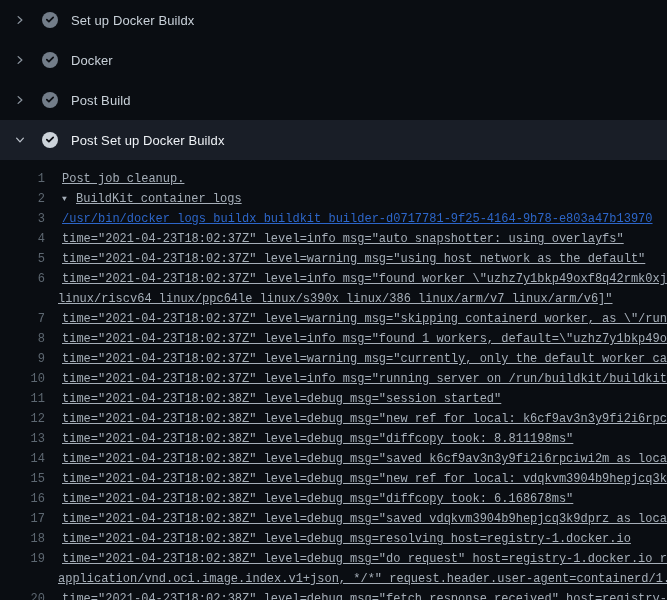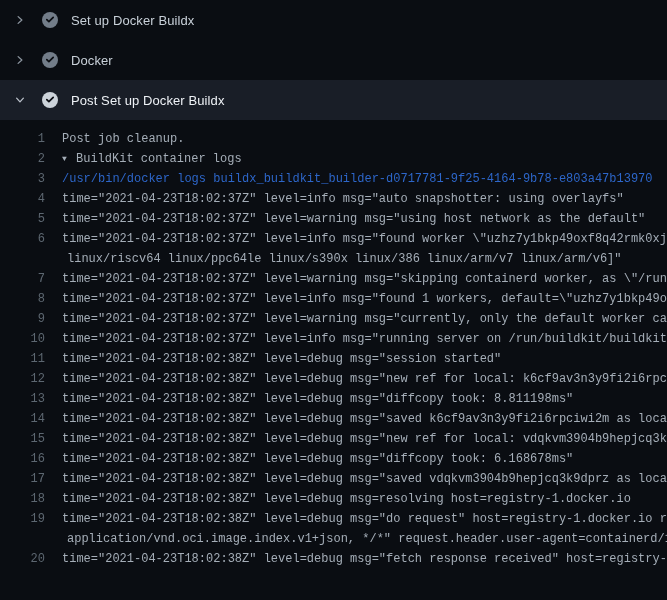--- a/index.html
+++ b/index.html
@@ -56,22 +56,23 @@
   .ln{
     width:45px;flex:0 0 45px;
     text-align:right;
     color:var(--ln);
     cursor:pointer;
     user-select:none;
   }
   .txt{
     margin-left:17px;
     color:var(--logtxt);
+    text-decoration:underline;
   }
-  .log-row.wrap .txt{margin-left:22px;}
+  .log-row.wrap .txt{margin-left:13px;}
   .log-row.command .txt{color:var(--cmd);}
   .caret{
     display:inline-block;
     width:14px;
     font-size:8px;
     color:var(--logtxt);
     transform:translateY(-1px);
     cursor:pointer;
   }
 </style>
@@ -100,20 +101,34 @@
         </svg>
       </span>
       <span class="check">
         <svg width="16" height="16" viewBox="0 0 16 16">
           <circle cx="8" cy="8" r="8" fill="#737d89"></circle>
           <path d="M11.2 5.4 L6.9 9.7 L4.8 7.6" fill="none" stroke="#0a0d12" stroke-width="1.7" stroke-linecap="round" stroke-linejoin="round"></path>
         </svg>
       </span>
       <span class="step-label">Docker</span>
     </div>
+    <div class="step">
+      <span class="chev">
+        <svg width="12" height="12" viewBox="0 0 16 16">
+          <path d="M5.5 3.5 L10.5 8 L5.5 12.5" fill="none" stroke="currentColor" stroke-width="1.7" stroke-linecap="round" stroke-linejoin="round"></path>
+        </svg>
+      </span>
+      <span class="check">
+        <svg width="16" height="16" viewBox="0 0 16 16">
+          <circle cx="8" cy="8" r="8" fill="#737d89"></circle>
+          <path d="M11.2 5.4 L6.9 9.7 L4.8 7.6" fill="none" stroke="#0a0d12" stroke-width="1.7" stroke-linecap="round" stroke-linejoin="round"></path>
+        </svg>
+      </span>
+      <span class="step-label">Post Build</span>
+    </div>
     <div class="step expanded">
       <span class="chev">
         <svg width="12" height="12" viewBox="0 0 16 16">
           <path d="M3.5 5.5 L8 10.5 L12.5 5.5" fill="none" stroke="currentColor" stroke-width="1.7" stroke-linecap="round" stroke-linejoin="round"></path>
         </svg>
       </span>
       <span class="check">
         <svg width="16" height="16" viewBox="0 0 16 16">
           <circle cx="8" cy="8" r="8" fill="#ccd3da"></circle>
           <path d="M11.2 5.4 L6.9 9.7 L4.8 7.6" fill="none" stroke="#0a0d12" stroke-width="1.7" stroke-linecap="round" stroke-linejoin="round"></path>

